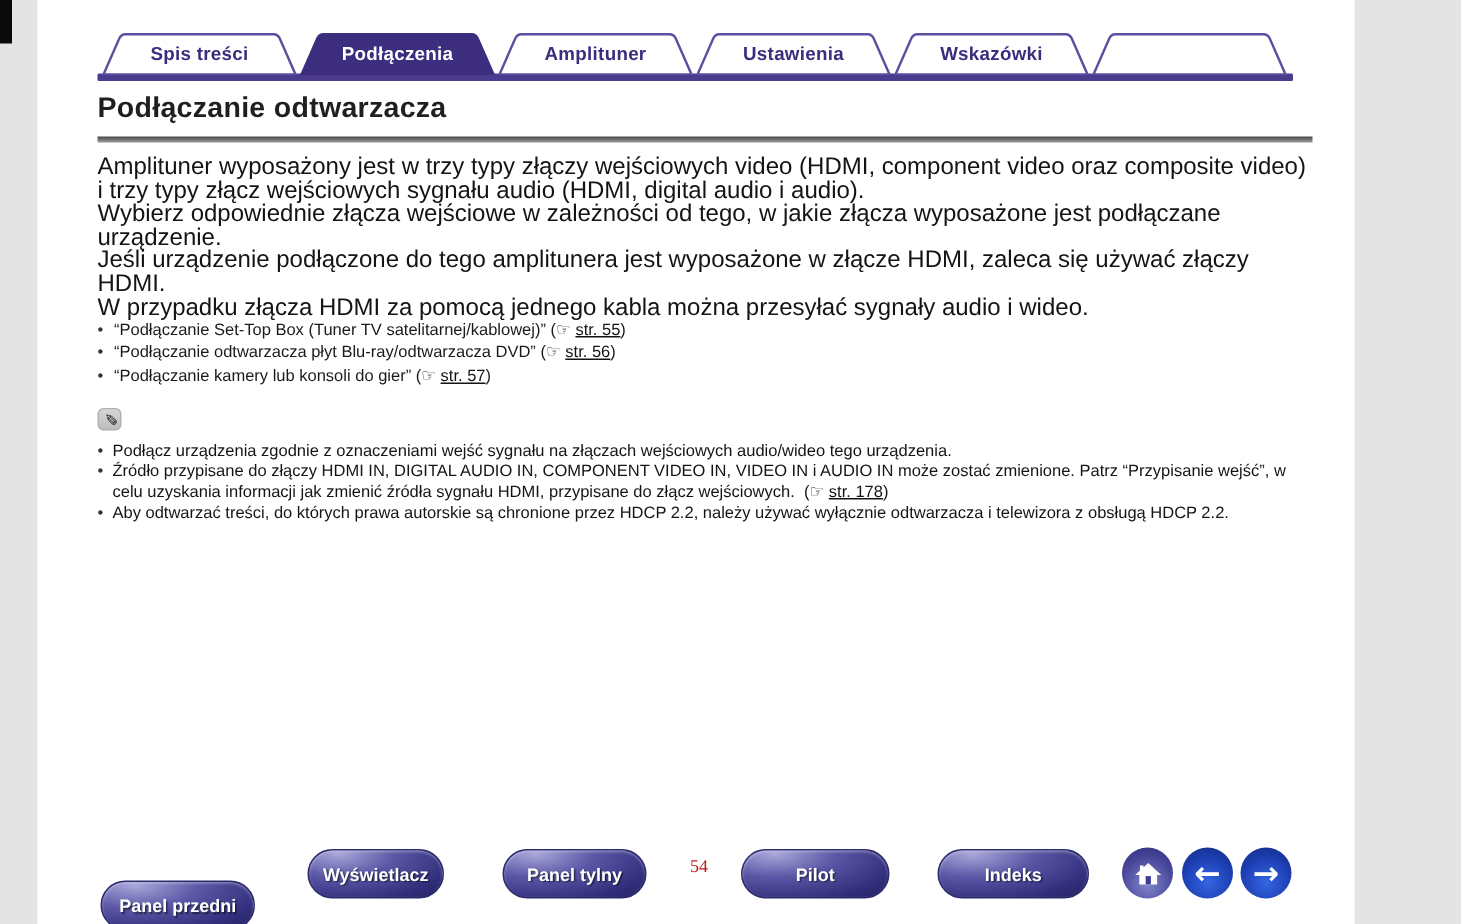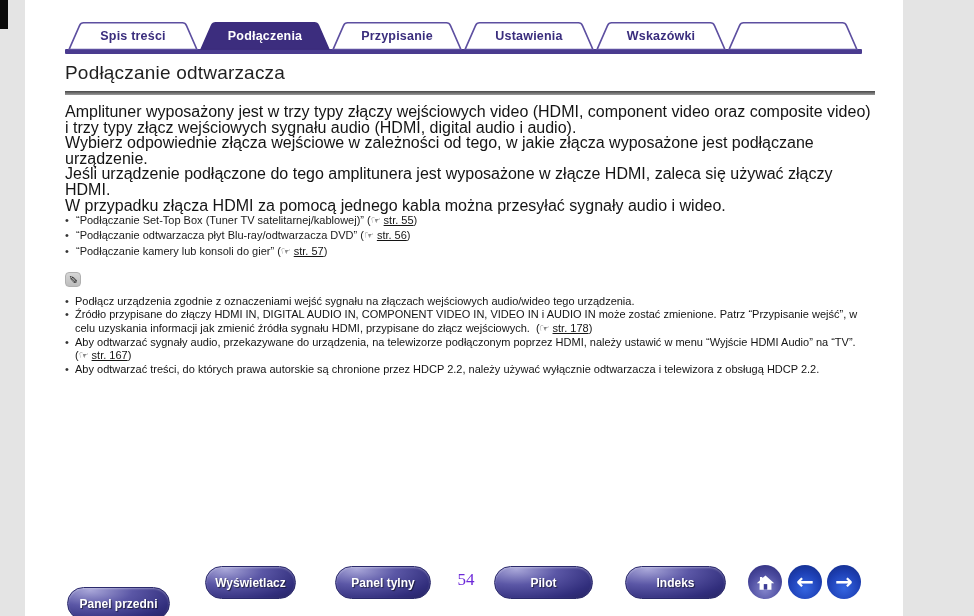--- a/index.html
+++ b/index.html
@@ -42,21 +42,21 @@
   .tab.active .tab-shape { fill: #3c2d7e; stroke: #3c2d7e; }
   .tab-label {
     position: absolute; left: 0; top: 22px; width: 100%; height: 28px;
     display: flex; align-items: center; justify-content: center;
     font-size: 12.5px; font-weight: bold; color: #3a2d7d; letter-spacing: 0.2px;
   }
   .tab.active .tab-label { color: #ffffff; }
 
   
   .content { position: absolute; left: 40px; top: 62px; width: 812px; }
-  .page-title { font-size: 19px; font-weight: normal; color: #1f1f1f; letter-spacing: 0.2px; }
+  .page-title { font-size: 19px; font-weight: bold; color: #1f1f1f; letter-spacing: 0.2px; }
   .title-rule {
     margin-top: 7px; height: 4px; width: 810px;
     background: linear-gradient(#474747, #9b9b9b);
   }
   .paragraphs { margin-top: 9px; font-size: 16px; line-height: 15.6px; color: #141414; }
   .para { white-space: pre-wrap; }
 
   .ref-links { list-style: none; }
   .ref-links li { position: relative; padding-left: 11px; font-size: 11px; line-height: 15.2px; }
   .ref-links li::before { content: "•"; position: absolute; left: 0; top: 0; color: #333; }
@@ -85,21 +85,21 @@
     text-shadow: 1px 1px 1px rgba(0,0,0,0.55);
     cursor: pointer; box-shadow: inset 0 1px 2px rgba(255,255,255,0.35);
   }
   .fbtn:nth-of-type(1) { left: 42px;  width: 103px; margin-top: 21px; }
   .fbtn:nth-of-type(2) { left: 180px; width: 91px;  }
   .fbtn:nth-of-type(3) { left: 310px; width: 96px;  }
   .fbtn:nth-of-type(4) { left: 469px; width: 99px;  }
   .fbtn:nth-of-type(5) { left: 600px; width: 101px; }
   .page-number {
     position: absolute; left: 418px; top: 7px; width: 46px; text-align: center;
-    font-size: 17px; color: #6d28d9; font-family: "Liberation Serif", serif;
+    font-size: 12px; color: #b91c1c; font-family: "Liberation Serif", serif;
   }
   .nav-circle {
     position: absolute; top: 2px; width: 34px; height: 34px; border-radius: 50%;
     display: flex; align-items: center; justify-content: center; cursor: pointer;
     border: none; padding: 0;
   }
   .nav-home { left: 723px; background: radial-gradient(circle at 50% 72%, #8486cc 0%, #4b4a9e 55%, #2b2a78 100%); }
   .nav-back { left: 763px; background: radial-gradient(circle at 50% 68%, #3566e2 0%, #1d3fb4 55%, #132a80 100%); }
   .nav-fwd  { left: 802px; background: radial-gradient(circle at 50% 68%, #3566e2 0%, #1d3fb4 55%, #132a80 100%); }
   .nav-arrow { color: #fff; font-size: 21px; font-weight: bold; line-height: 1; font-family: "DejaVu Sans", sans-serif; }
@@ -127,21 +127,21 @@
           <div class="tab active">
     <svg viewBox="0 0 130 28" preserveAspectRatio="none">
       <path class="tab-shape" d="M1,27.6 L11.5,3.6 Q12.8,0.8 15.6,0.8 L114.4,0.8 Q117.2,0.8 118.5,3.6 L129,27.6 Z"></path>
     </svg>
     <span class="tab-label">Podłączenia</span>
   </div>
           <div class="tab">
     <svg viewBox="0 0 130 28" preserveAspectRatio="none">
       <path class="tab-shape" d="M1,27.6 L11.5,3.6 Q12.8,0.8 15.6,0.8 L114.4,0.8 Q117.2,0.8 118.5,3.6 L129,27.6 Z"></path>
     </svg>
-    <span class="tab-label">Przypisanie</span>
+    <span class="tab-label">Amplituner</span>
   </div>
           <div class="tab">
     <svg viewBox="0 0 130 28" preserveAspectRatio="none">
       <path class="tab-shape" d="M1,27.6 L11.5,3.6 Q12.8,0.8 15.6,0.8 L114.4,0.8 Q117.2,0.8 118.5,3.6 L129,27.6 Z"></path>
     </svg>
     <span class="tab-label">Ustawienia</span>
   </div>
           <div class="tab">
     <svg viewBox="0 0 130 28" preserveAspectRatio="none">
       <path class="tab-shape" d="M1,27.6 L11.5,3.6 Q12.8,0.8 15.6,0.8 L114.4,0.8 Q117.2,0.8 118.5,3.6 L129,27.6 Z"></path>
@@ -173,22 +173,20 @@
           <li><span class="pre">“Podłączanie kamery lub konsoli do gier” (☞ </span><a class="page-link">str. 57</a><span class="post">)</span></li>
         </ul>
 
       <div class="note-icon-box">
         <span class="pencil">✎</span>
       </div>
 
       <ul class="notes">
           <li><span class="pre">Podłącz urządzenia zgodnie z oznaczeniami wejść sygnału na złączach wejściowych audio/wideo tego urządzenia.</span></li>
           <li><span class="pre">Źródło przypisane do złączy HDMI IN, DIGITAL AUDIO IN, COMPONENT VIDEO IN, VIDEO IN i AUDIO IN może zostać zmienione. Patrz “Przypisanie wejść”, w celu uzyskania informacji jak zmienić źródła sygnału HDMI, przypisane do złącz wejściowych.  (☞ </span><a class="page-link">str. 178</a><span class="post">)</span></li>
-          <li><span class="pre">Aby odtwarzać sygnały audio, przekazywane do urządzenia, na telewizorze podłączonym poprzez HDMI, należy ustawić w menu “Wyjście HDMI Audio” na “TV”.
-(☞ </span><a class="page-link">str. 167</a><span class="post">)</span></li>
           <li><span class="pre">Aby odtwarzać treści, do których prawa autorskie są chronione przez HDCP 2.2, należy używać wyłącznie odtwarzacza i telewizora z obsługą HDCP 2.2.</span></li>
         </ul>
     </div>
 
     <div class="footer">
       <button class="fbtn">Panel przedni</button>
         <button class="fbtn">Wyświetlacz</button>
         <button class="fbtn">Panel tylny</button>
         <button class="fbtn">Pilot</button>
         <button class="fbtn">Indeks</button>

